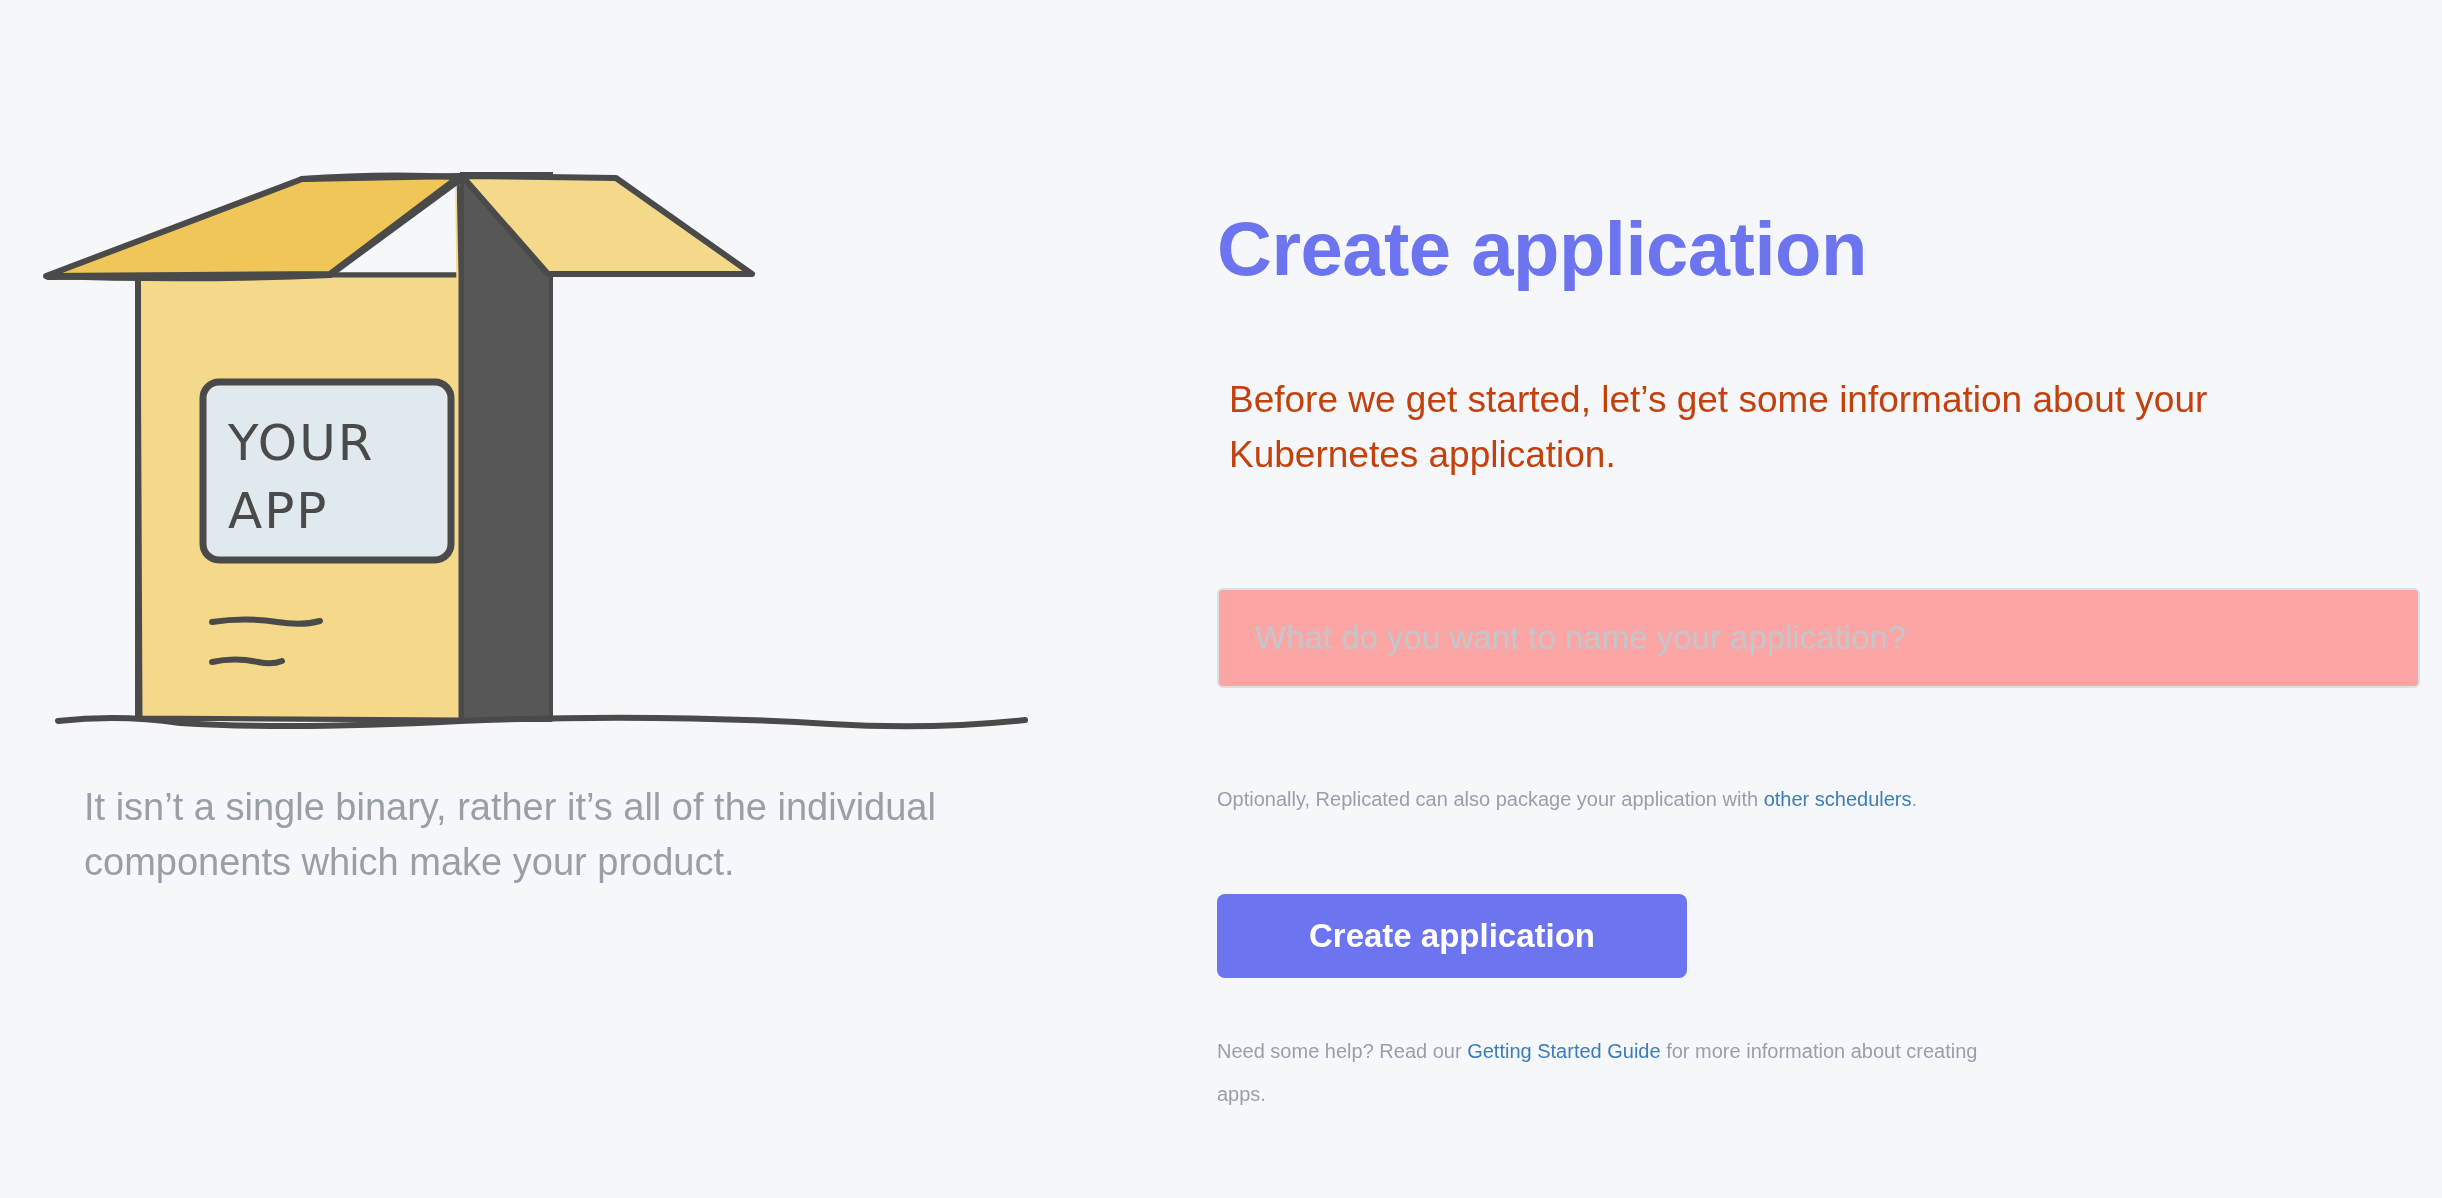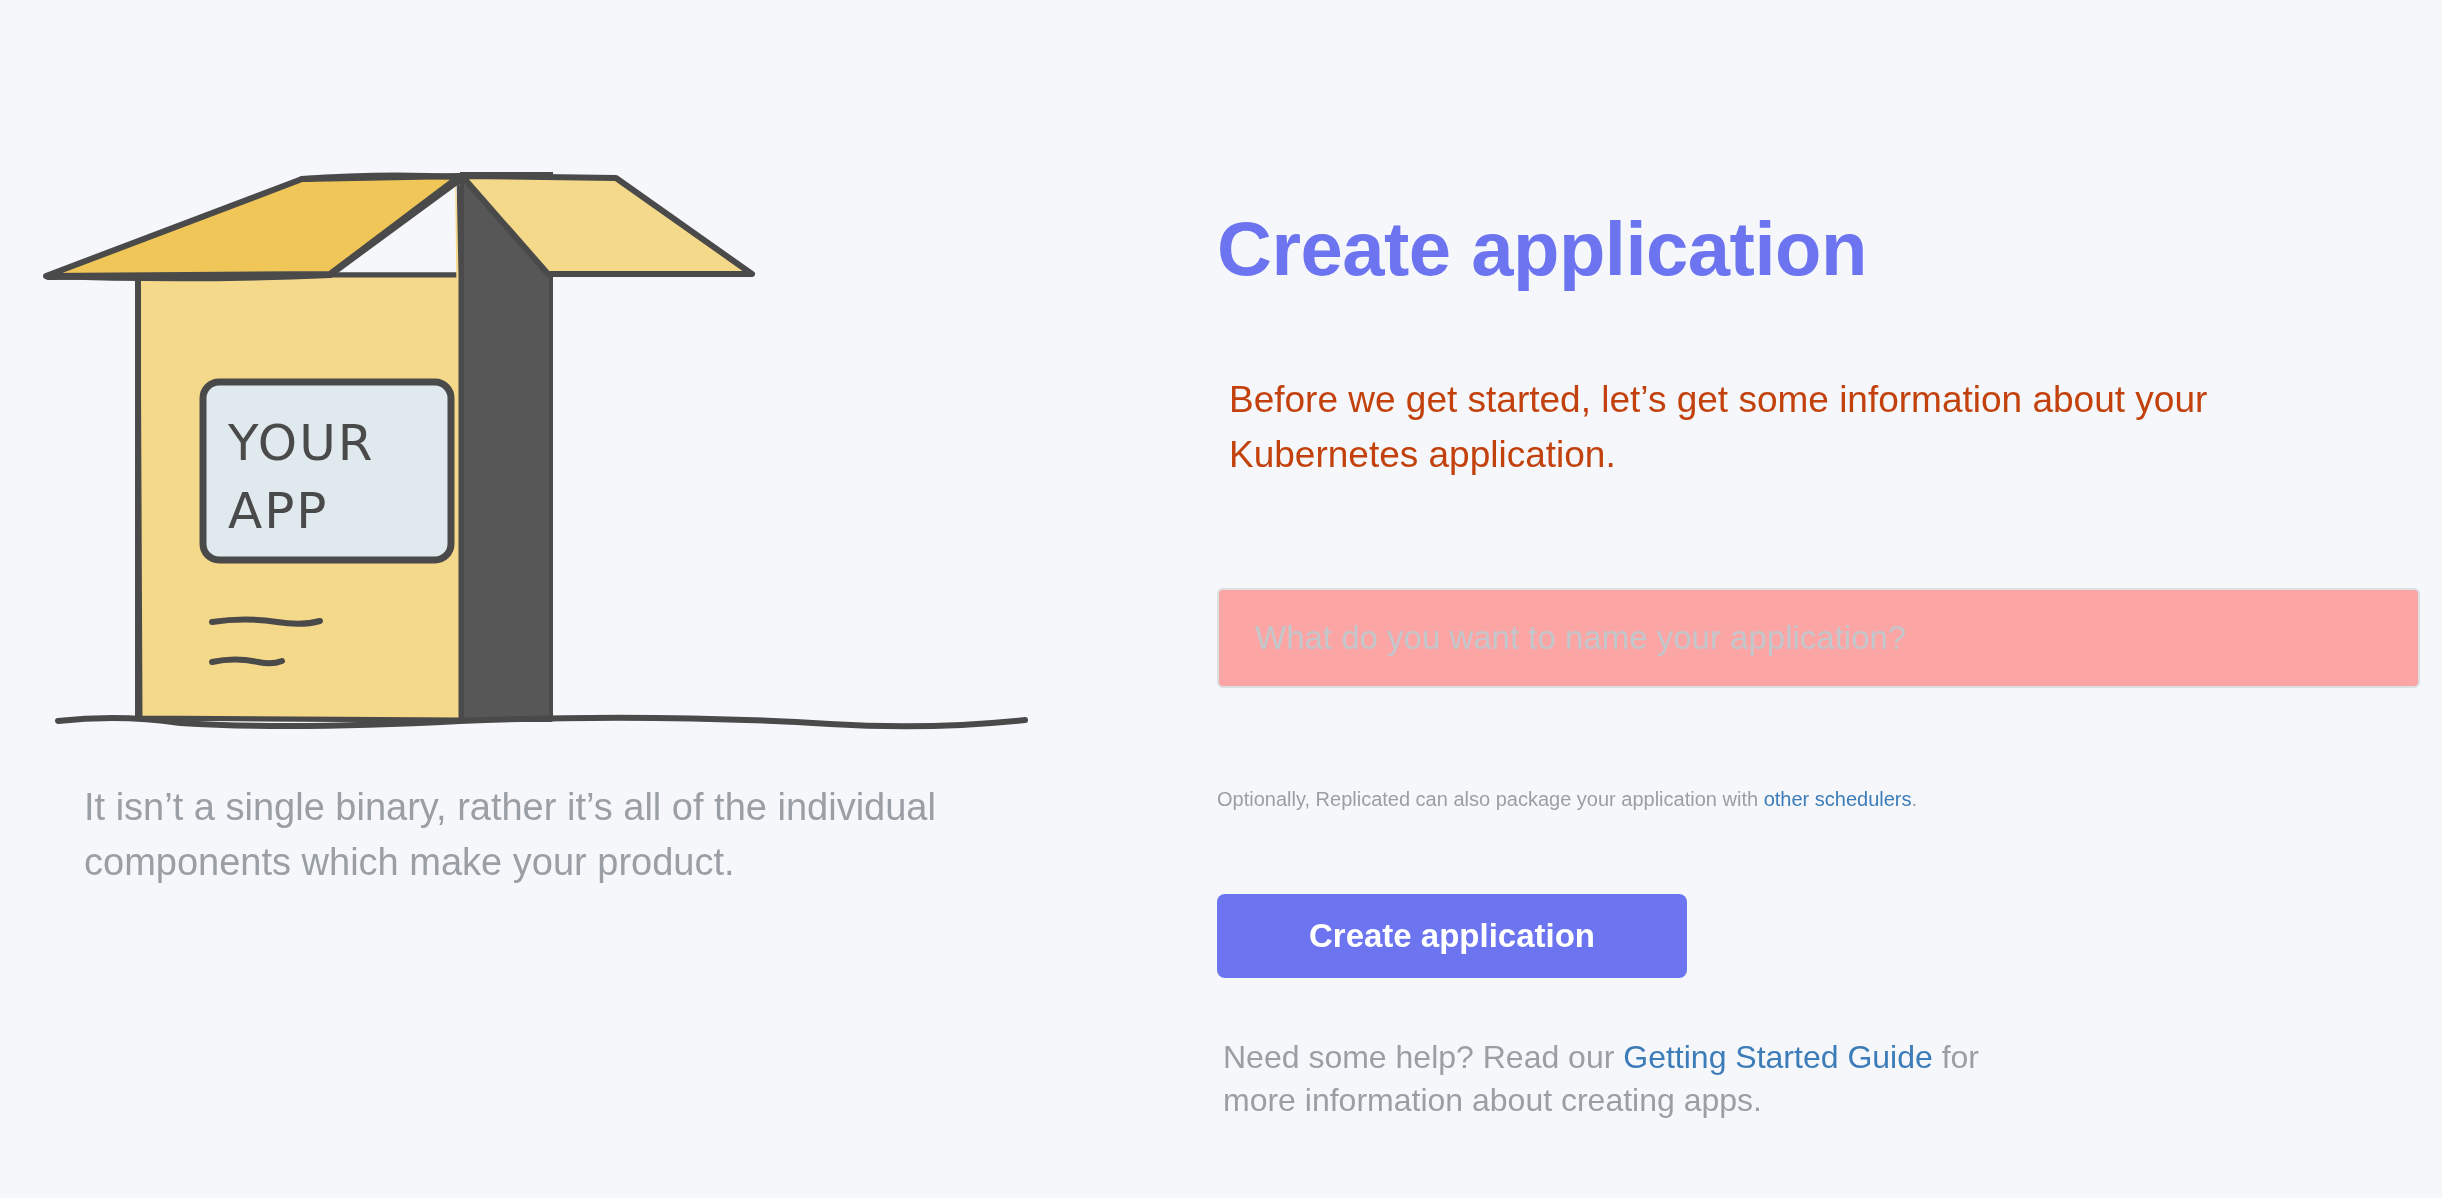--- a/index.html
+++ b/index.html
@@ -161,22 +161,22 @@
     font-size: 33px;
     font-weight: bold;
     cursor: pointer;
     padding: 0;
   }
 
   .help-note {
     position: absolute;
     left: 4px;
     top: 1030px;
-    margin: 6px;
-    font-size: 32px;
+    margin: 0;
+    font-size: 20px;
     line-height: 43px;
     color: #9a9fa5;
     width: 800px;
   }
 </style>
 </head>
 <body>
 
 <div class="page">
 

